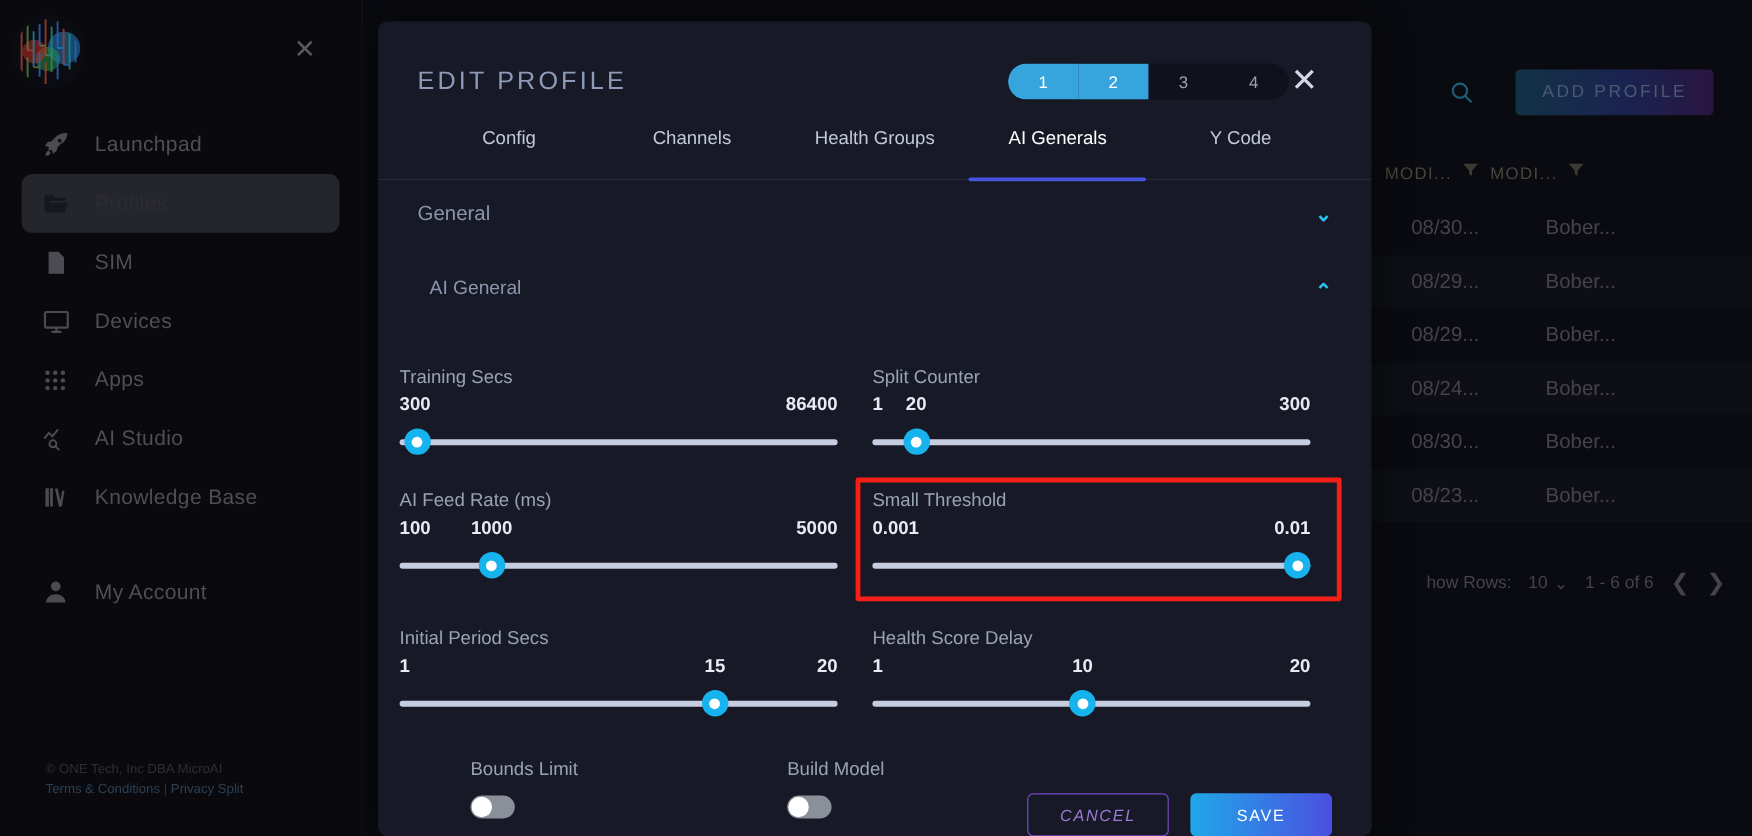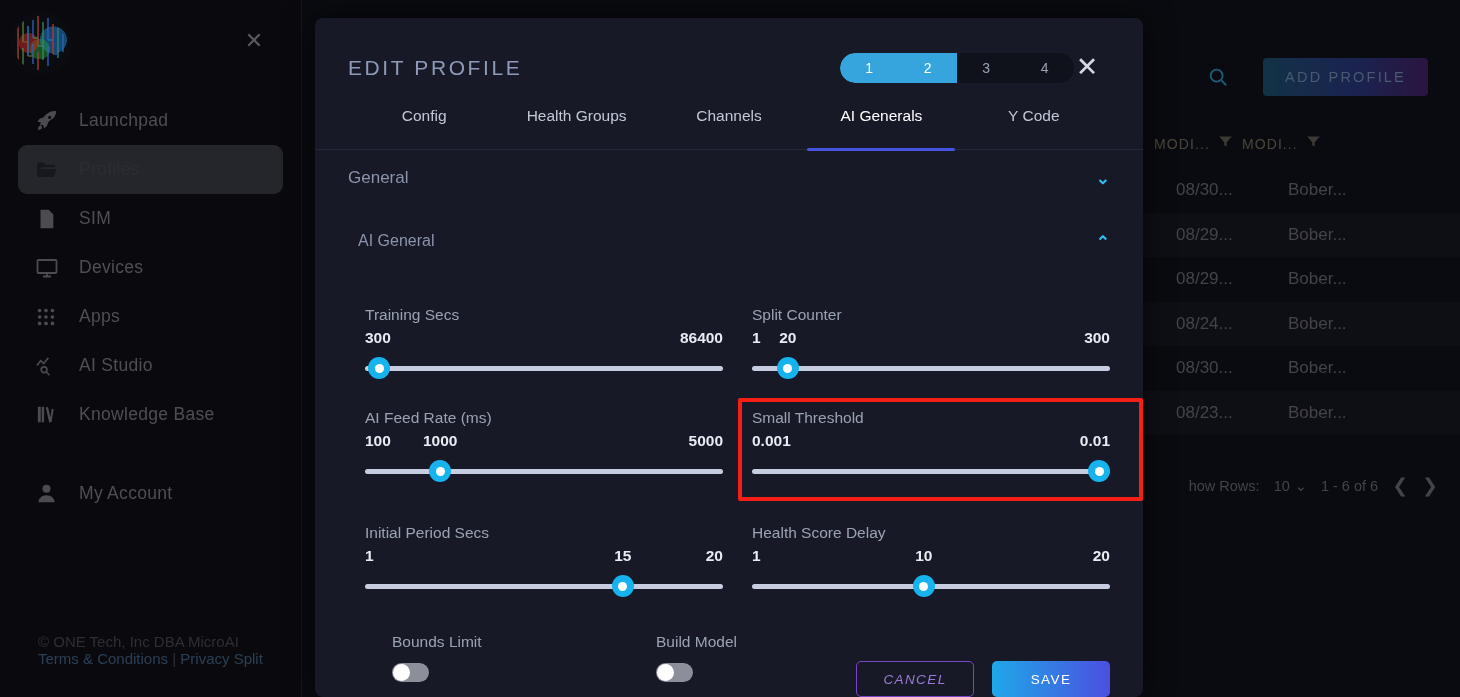--- a/index.html
+++ b/index.html
@@ -42,21 +42,21 @@
     margin: 0 18px; padding-left: 17px; border-radius: 9px;
     color: #4e4f55; cursor: pointer;
   }
   .nav-item.active { background: #25262b; color: #3f4046; }
   .nav-item .ic { width: 44px; display:flex; align-items:center; color: #4b4c52; }
   .nav-item.active .ic { color: #17181d; }
   .nav-item .lbl { font-size: 17.5px; letter-spacing: .3px; }
   .nav-item.active .lbl { color: #2c2d33; }
   .nav-gap { height: 30px; }
   .sb-foot {
-    position: absolute; left: 38px; bottom: 30px; font-size: 15px; line-height: 17px;
+    position: absolute; left: 38px; bottom: 30px; font-size: 11px; line-height: 17px;
   }
   .sb-foot .cr { color: #2e2f35; }
   .sb-foot .lk { color: #2b4055; }
   .sb-foot .sep { color: #2e2f35; }
 
   
   .backdrop { position: absolute; left: 302px; top: 0; right: 0; bottom: 0; background: #0a0b10; }
   .bd-toolbar { position: absolute; right: 32px; top: 58px; display: flex; align-items: center; gap: 34px; }
   .bd-search { color: #1d5d7a; width: 22px; height: 22px; cursor: pointer; }
   .bd-add {
@@ -125,21 +125,21 @@
   .acc-row {
     display: flex; align-items: flex-start; justify-content: space-between;
     padding: 0 33px; height: 54px; cursor: pointer;
   }
   .acc-title { color: #8b94ab; font-size: 17px; }
   .chev { color: #2fc0f5; font-size: 17px; font-weight: 700; }
   .acc-row.sec2 { margin-top: 10px; }
   .acc-row.sec2 .acc-title { padding-left: 10px; font-size: 16px; }
 
   
-  .grid { padding: 6px 33px 0 50px; }
+  .grid { padding: 6px 33px 0 18px; }
   .grow { display: flex; gap: 29px; }
   .cell { width: 365px; position: relative; padding-top: 14px; }
   .cell.boxed::before {
     content: ""; position: absolute; left: -14px; top: 3px; width: 397px; height: 95px;
     border: 4px solid #f61f16; border-radius: 2px; pointer-events: none;
   }
   .sl-label { color: #9aa3b4; font-size: 15.5px; margin-bottom: 5px; }
   .sl-nums { position: relative; height: 21px; color: #e8ebf2; font-size: 15.5px; font-weight: bold; }
   .sl-nums .n-min { position: absolute; left: 0; }
   .sl-nums .n-max { position: absolute; right: 0; }
@@ -401,22 +401,22 @@
         <div class="step on">1</div>
         <div class="step on">2</div>
         <div class="step">3</div>
         <div class="step">4</div>
       </div>
       <div class="m-close">✕</div>
     </div>
 
     <div class="tabs">
       <div class="tab">Config</div>
+      <div class="tab">Channels</div>
       <div class="tab">Health Groups</div>
-      <div class="tab">Channels</div>
       <div class="tab active">AI Generals</div>
       <div class="tab">Y Code</div>
     </div>
 
     <div style="height:18px"></div>
 
     <div class="acc-row">
       <span class="acc-title">General</span>
       <span class="chev">⌄</span>
     </div>

